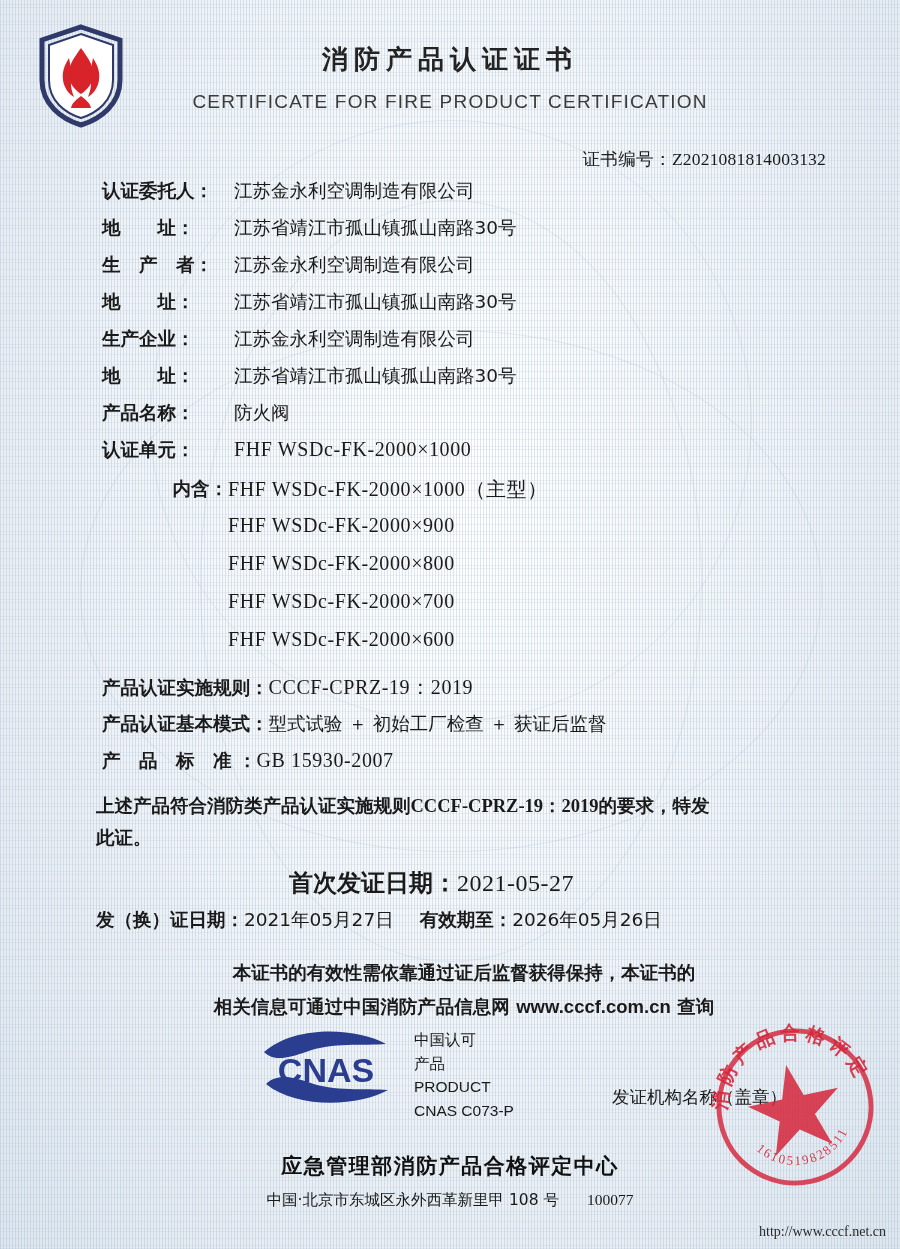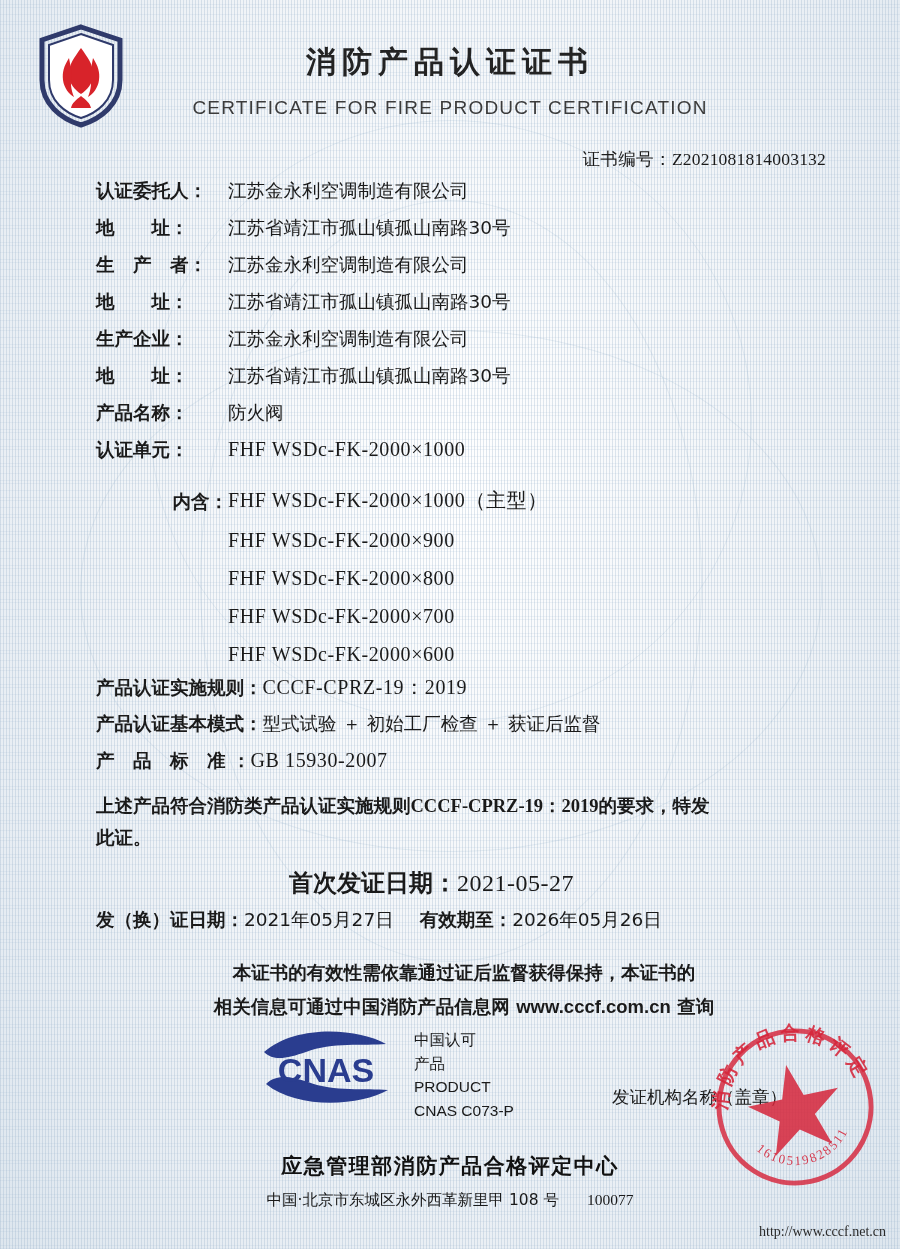--- a/index.html
+++ b/index.html
@@ -53,21 +53,21 @@
 
   .title-block {
     position: absolute;
     left: 0;
     right: 0;
     top: 42px;
     text-align: center;
   }
   .title-cn {
     font-family: Liberation Sans, sans-serif;
-    font-size: 30px;
+    font-size: 26px;
     font-weight: bold;
     letter-spacing: 6px;
     color: #232323;
   }
   .title-en {
     margin-top: 14px;
     font-family: "Liberation Sans", sans-serif;
     font-size: 19px;
     letter-spacing: 1.2px;
     color: #3b3b3b;
@@ -92,20 +92,21 @@
     position: absolute;
     left: 96px;
     top: 178px;
     width: 760px;
   }
   .row {
     display: flex;
     align-items: baseline;
     min-height: 36px;
     margin-bottom: 1px;
+    padding-left: 6px;
   }
   .label {
     font-family: "DejaVu Sans", "Liberation Sans", sans-serif;
     font-size: 18.5px;
     font-weight: bold;
     color: #1a1a1a;
     white-space: nowrap;
   }
   .label.w-fixed {
     width: 132px;
@@ -116,21 +117,21 @@
     font-size: 18.5px;
     color: #1a1a1a;
   }
   .value.mono {
     font-family: "Liberation Serif", serif;
     font-size: 20px;
     letter-spacing: 0.6px;
   }
   .sub-row {
     display: flex;
-    align-items: flex-end;
+    align-items: flex-start;
     min-height: 38px;
   }
   .sub-indent {
     width: 132px;
     flex: 0 0 132px;
   }
 
   .unit-row { min-height: 38px; }
   .contains-label {
     font-family: "DejaVu Sans", "Liberation Sans", sans-serif;

